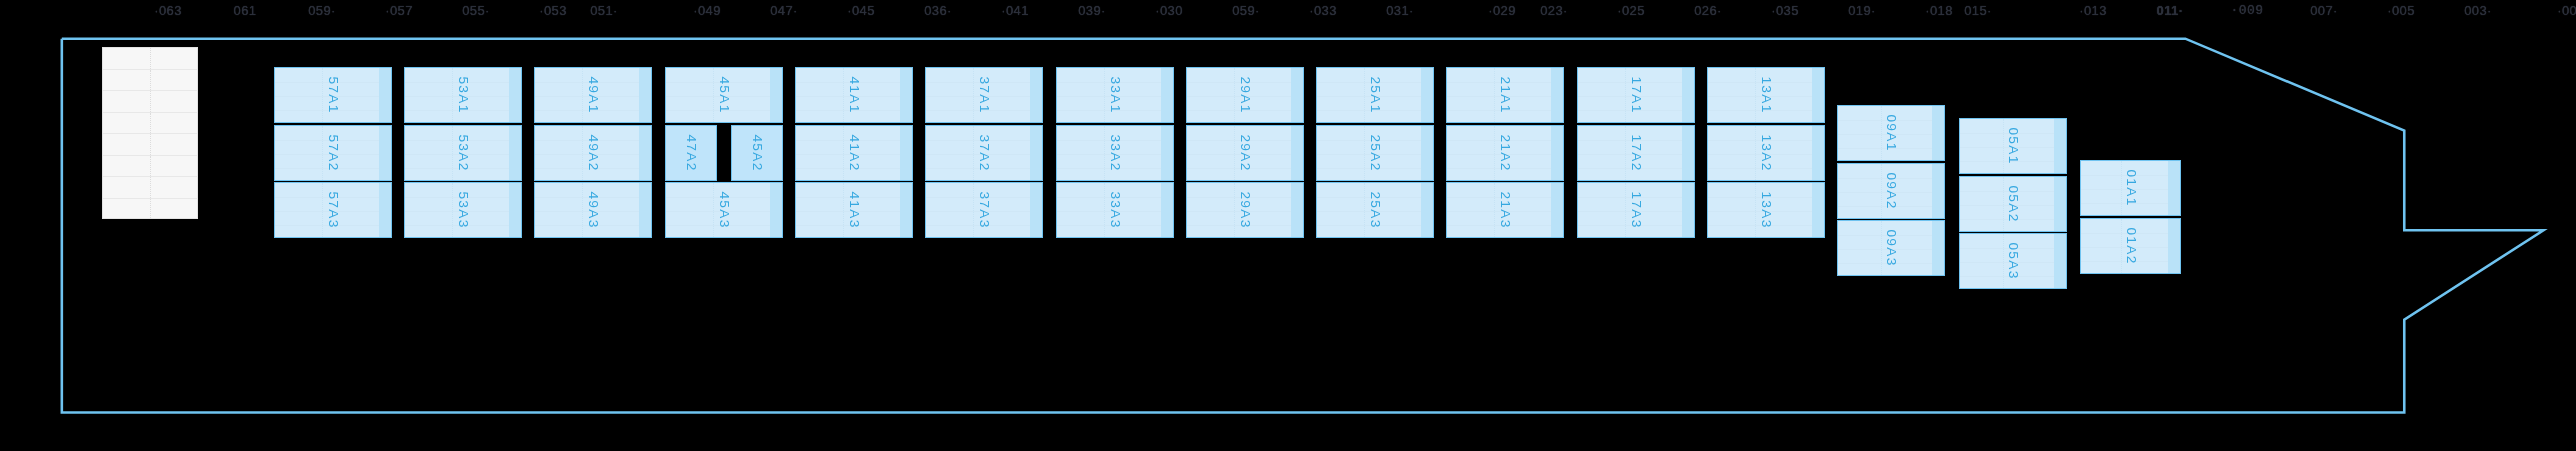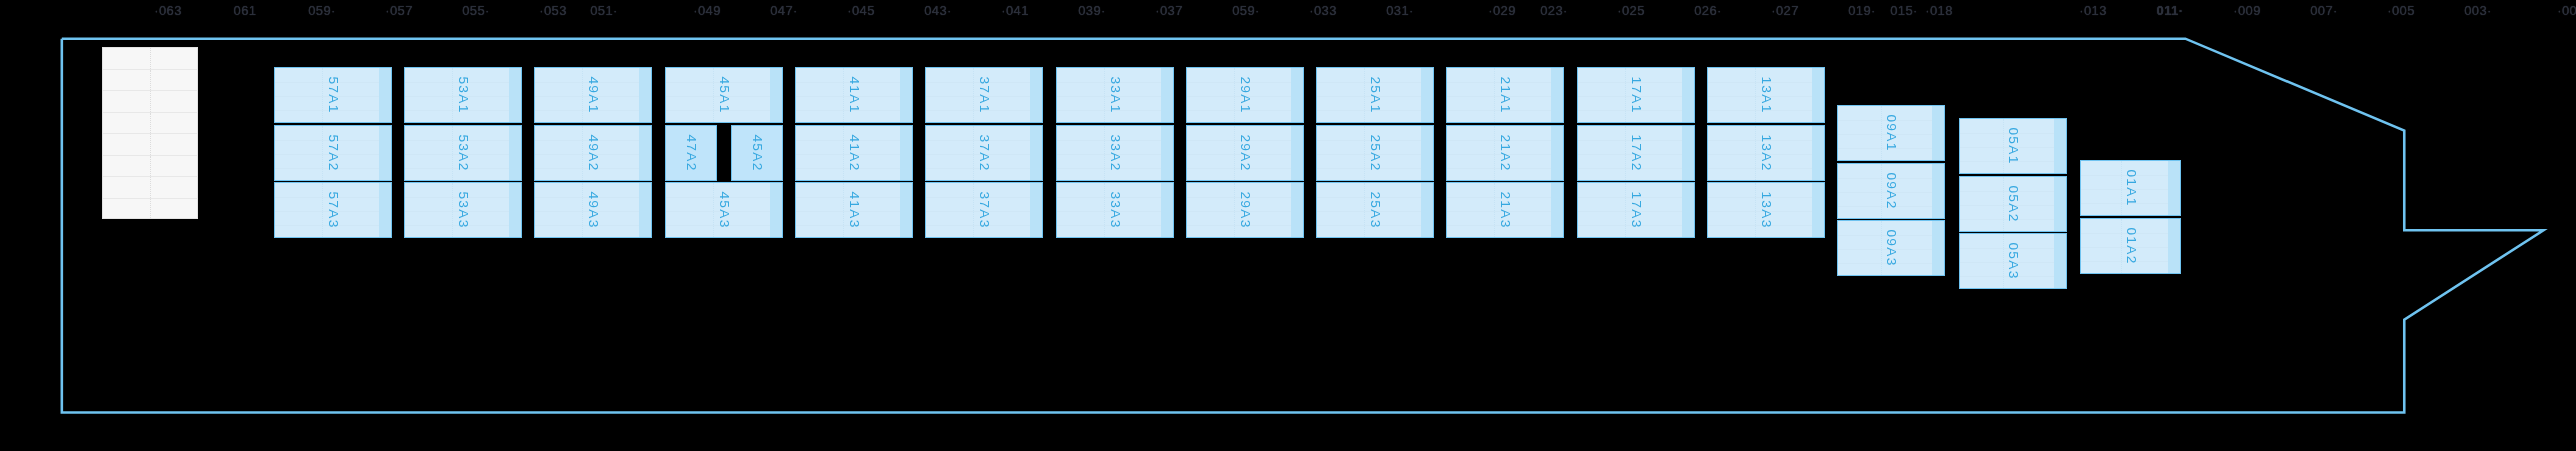--- a/index.html
+++ b/index.html
@@ -82,38 +82,38 @@
       <div class="baylabel" style="left: 168px;">·063</div>
       <div class="baylabel" style="left: 245px;">061</div>
       <div class="baylabel" style="left: 322px;">059·</div>
       <div class="baylabel" style="left: 399px;">·057</div>
       <div class="baylabel" style="left: 476px;">055·</div>
       <div class="baylabel" style="left: 553px;">·053</div>
       <div class="baylabel" style="left: 604px;">051·</div>
       <div class="baylabel" style="left: 707px;">·049</div>
       <div class="baylabel" style="left: 784px;">047·</div>
       <div class="baylabel" style="left: 861px;">·045</div>
-      <div class="baylabel" style="left: 938px;">043·</div>
+      <div class="baylabel" style="left: 938px;">036·</div>
       <div class="baylabel" style="left: 1015px;">·041</div>
       <div class="baylabel" style="left: 1092px;">039·</div>
-      <div class="baylabel" style="left: 1169px;">·037</div>
+      <div class="baylabel" style="left: 1169px;">·030</div>
       <div class="baylabel" style="left: 1246px;">059·</div>
       <div class="baylabel" style="left: 1323px;">·033</div>
       <div class="baylabel" style="left: 1400px;">031·</div>
       <div class="baylabel" style="left: 1502px;">·029</div>
       <div class="baylabel" style="left: 1554px;">023·</div>
       <div class="baylabel" style="left: 1631px;">·025</div>
       <div class="baylabel" style="left: 1708px;">026·</div>
-      <div class="baylabel" style="left: 1785px;">·027</div>
+      <div class="baylabel" style="left: 1785px;">·035</div>
       <div class="baylabel" style="left: 1862px;">019·</div>
       <div class="baylabel" style="left: 1939px;">·018</div>
-      <div class="baylabel" style="left: 1904px;">015·</div>
+      <div class="baylabel" style="left: 1978px;">015·</div>
       <div class="baylabel" style="left: 2093px;">·013</div>
       <div class="baylabel" style="left: 2170px; font-weight: bold;">011·</div>
-      <div class="baylabel" style="left: 2247px;">·009</div>
+      <div class="baylabel" style="left: 2247px; font-family: Liberation Mono, monospace;">·009</div>
       <div class="baylabel" style="left: 2324px;">007·</div>
       <div class="baylabel" style="left: 2401px;">·005</div>
       <div class="baylabel" style="left: 2478px;">003·</div>
       <div class="baylabel" style="left: 2555px; margin-left: 16px;">·001</div>
     </div>
 
   <svg id="hull" viewBox="0 0 3000 526" preserveAspectRatio="none">
     <polyline points="72,45 2545,45 2800,152 2800,268 2962,268 2800,372 2800,480 2545,480 72,480 72,45" fill="none" stroke="#6fc3f0" stroke-width="3" stroke-linejoin="miter"></polyline>
   </svg>
 

